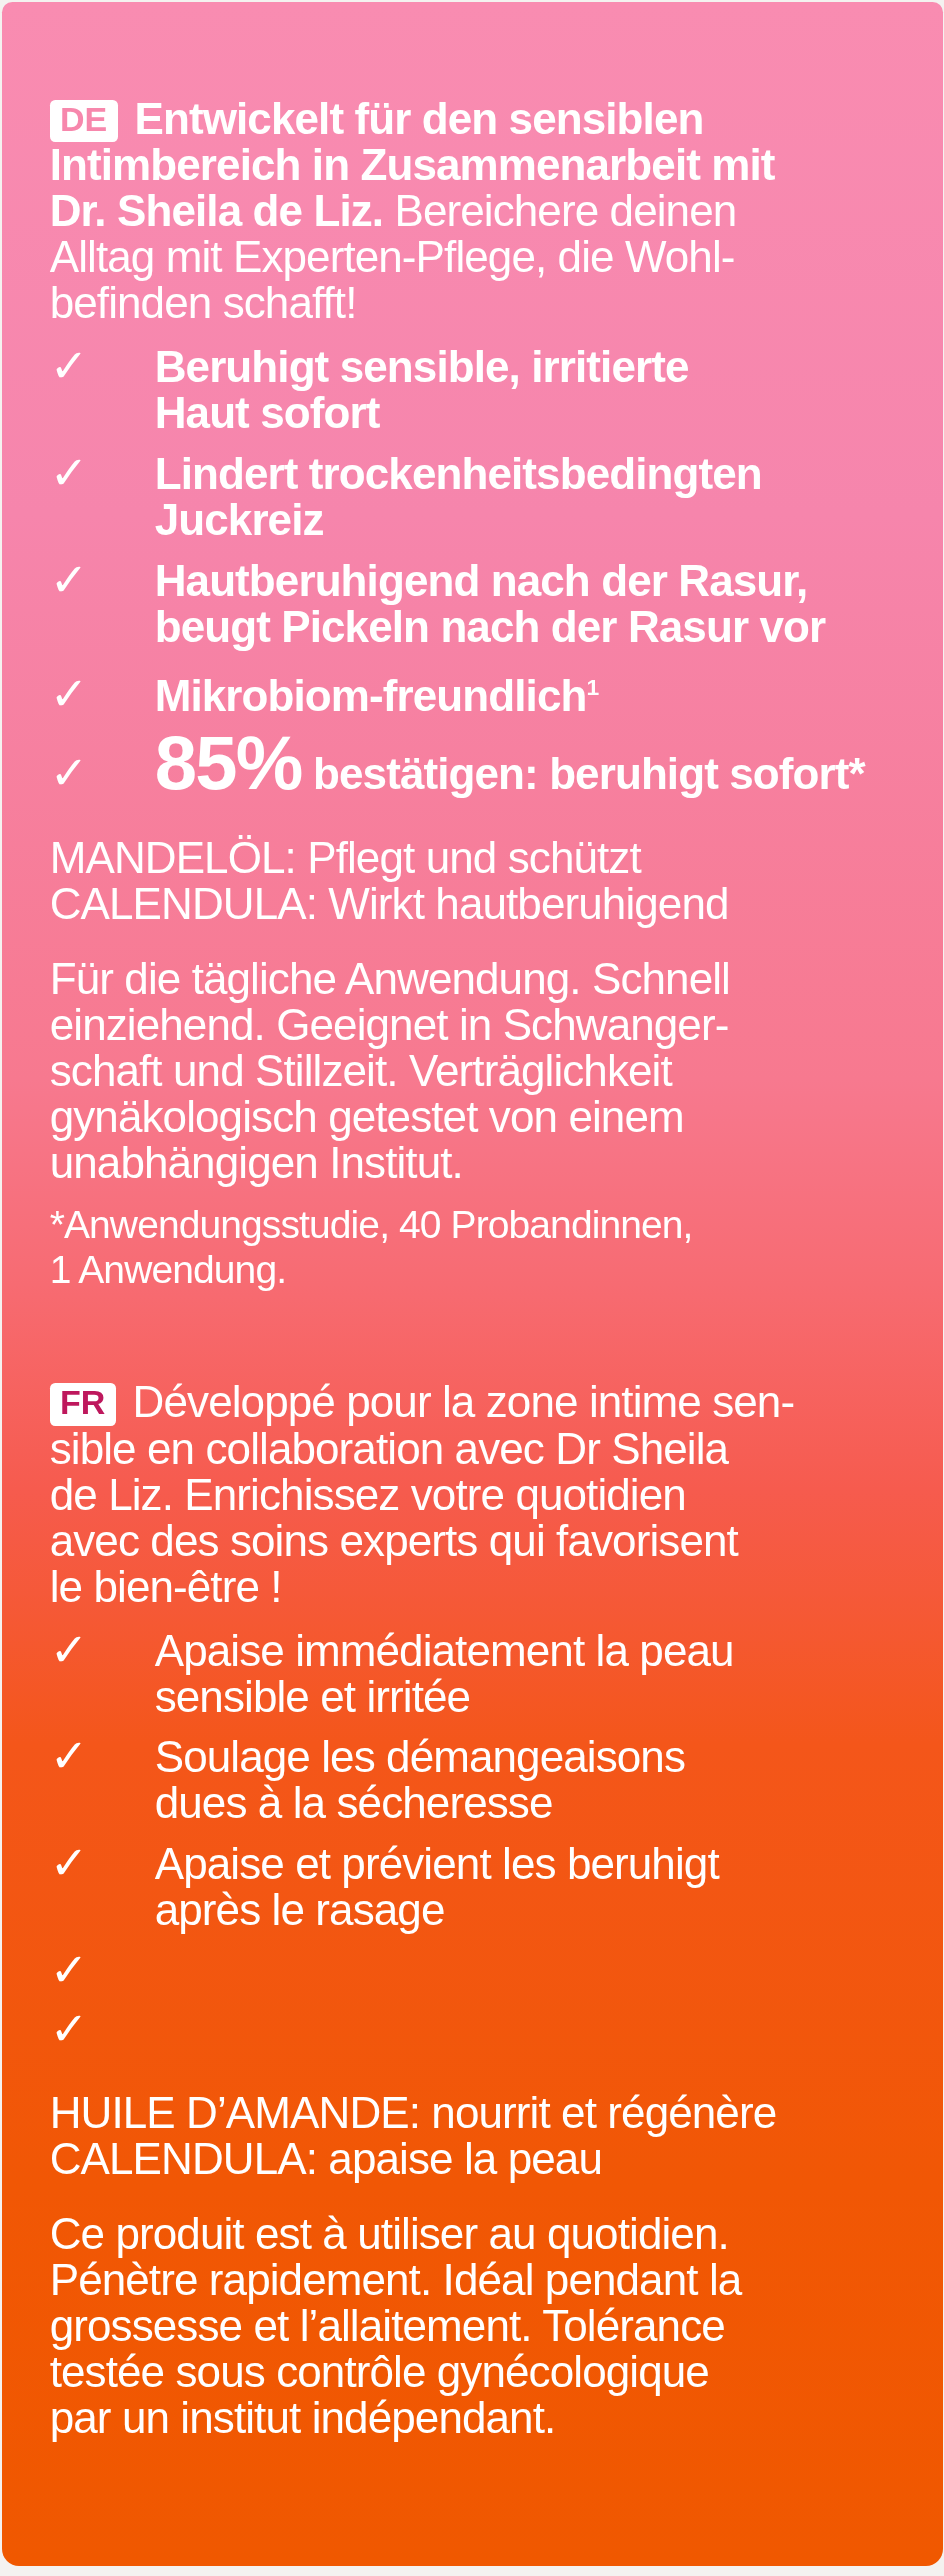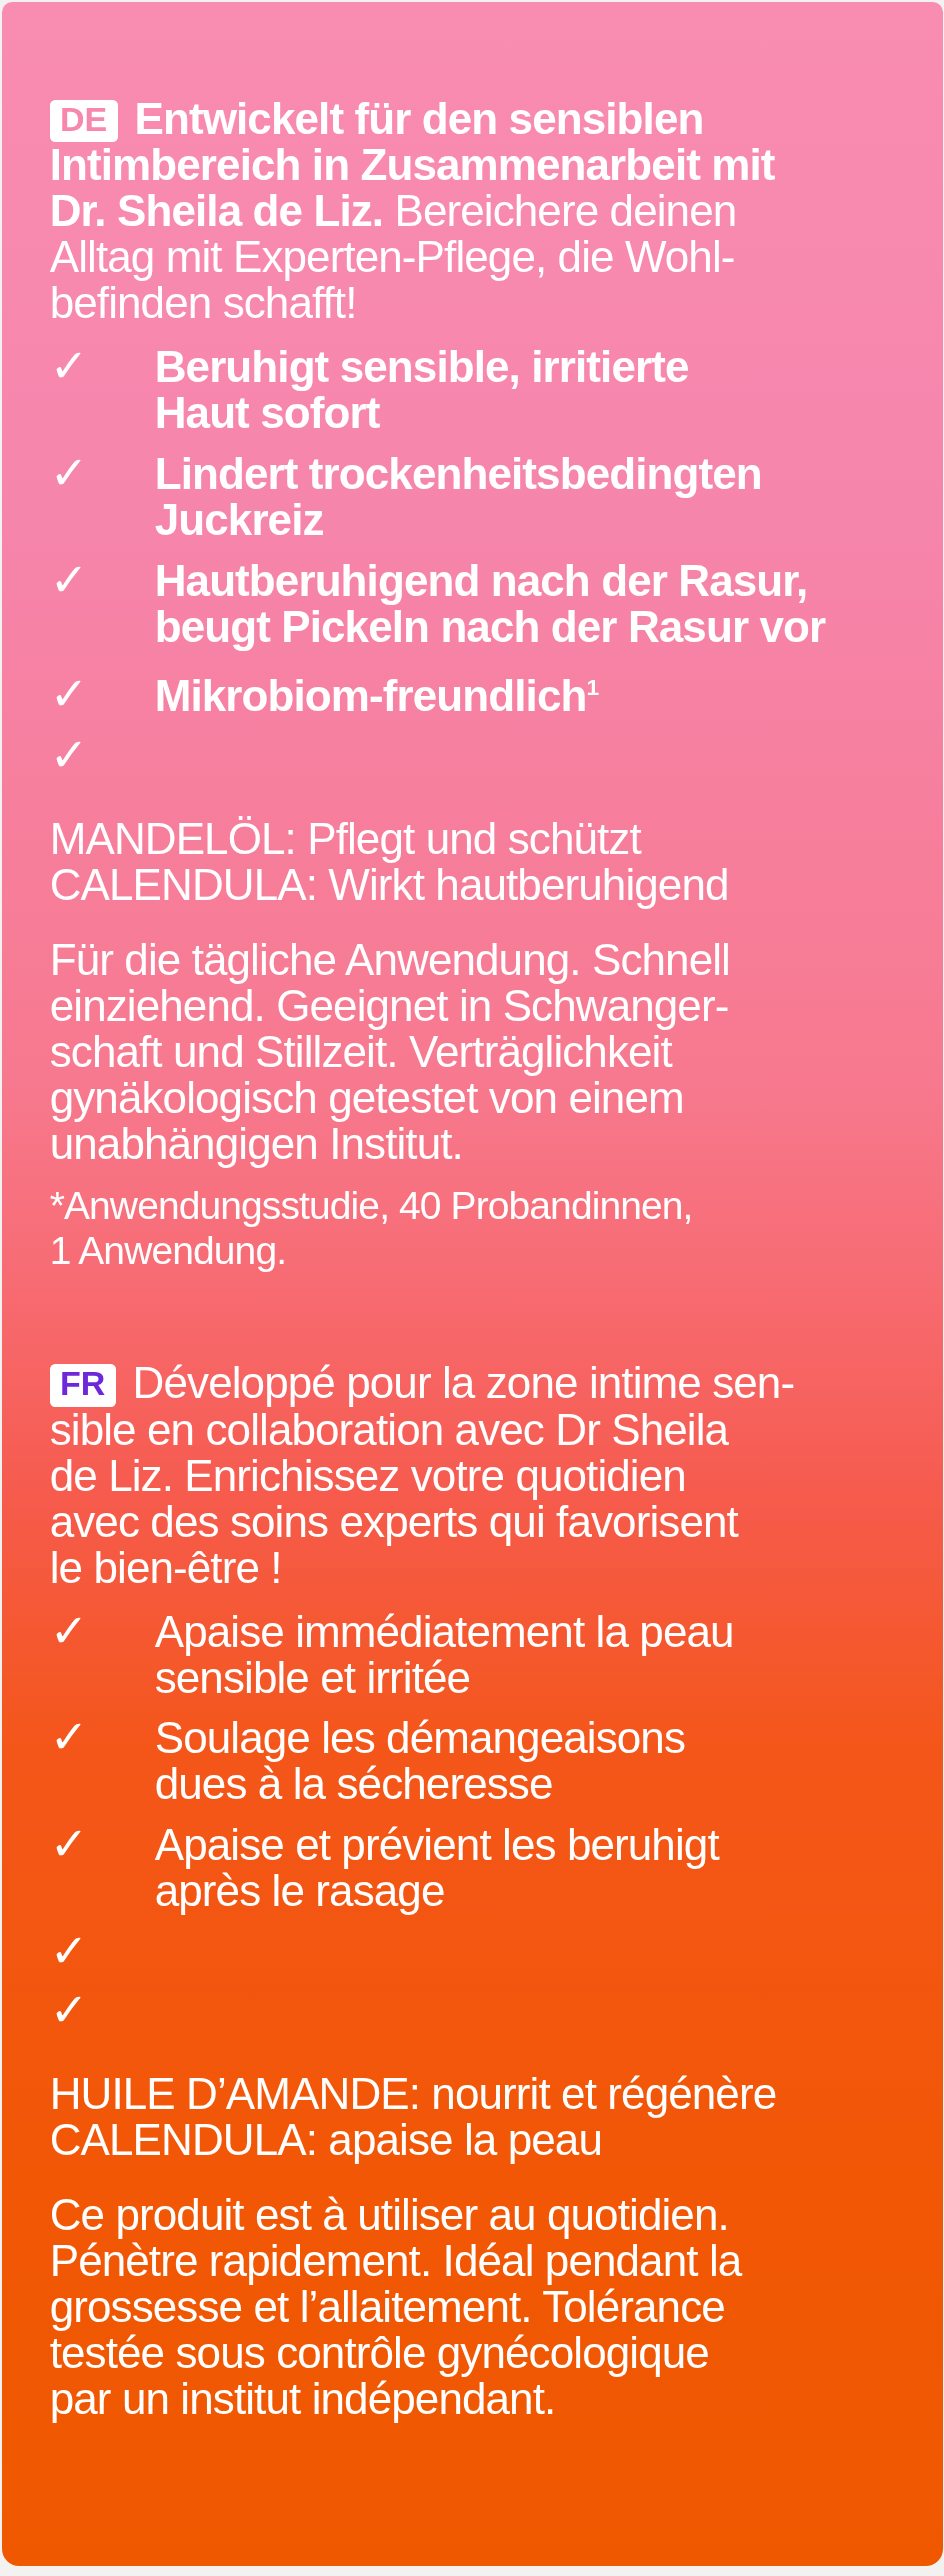--- a/index.html
+++ b/index.html
@@ -42,21 +42,21 @@
     padding:0 10.3px 3.4px 10.3px;
     font-size:34px;
     font-weight:700;
     line-height:39px;
     letter-spacing:0;
     vertical-align:2.6px;
     margin-right:17px;
     white-space:normal;
   }
   .badge-de{color:#F787AC;}
-  .badge-fr{color:#6d28d9;}
+  .badge-fr{color:#be185d;}
   .list{margin-top:17px;}
   .row{display:flex;align-items:baseline;}
   .row + .row{margin-top:13.7px;}
   .check{
     flex:0 0 105px;
     font-size:46px;
     letter-spacing:0;
   }
   .check-bold{font-weight:600;}
   .content{flex:1;}
@@ -106,20 +106,21 @@
         <span class="check check-bold">✓</span>
         <span class="content bold">Hautberuhigend nach der Rasur,
 beugt Pickeln nach der Rasur vor</span>
       </div>
       <div class="row txt">
         <span class="check check-bold">✓</span>
         <span class="content bold"><span>Mikrobiom-freundlich</span><sup>1</sup></span>
       </div>
       <div class="row txt">
         <span class="check check-bold">✓</span>
+        <span class="content bold"><span class="pct pct-bold">85%</span><span> bestätigen: beruhigt sofort*</span></span>
       </div>
     </div>
 
     <p class="txt mt44">MANDELÖL: Pflegt und schützt
 CALENDULA: Wirkt hautberuhigend</p>
     <p class="txt mt34">Für die tägliche Anwendung. Schnell
 einziehend. Geeignet in Schwanger-
 schaft und Stillzeit. Verträglichkeit
 gynäkologisch getestet von einem
 unabhängigen Institut.</p>

